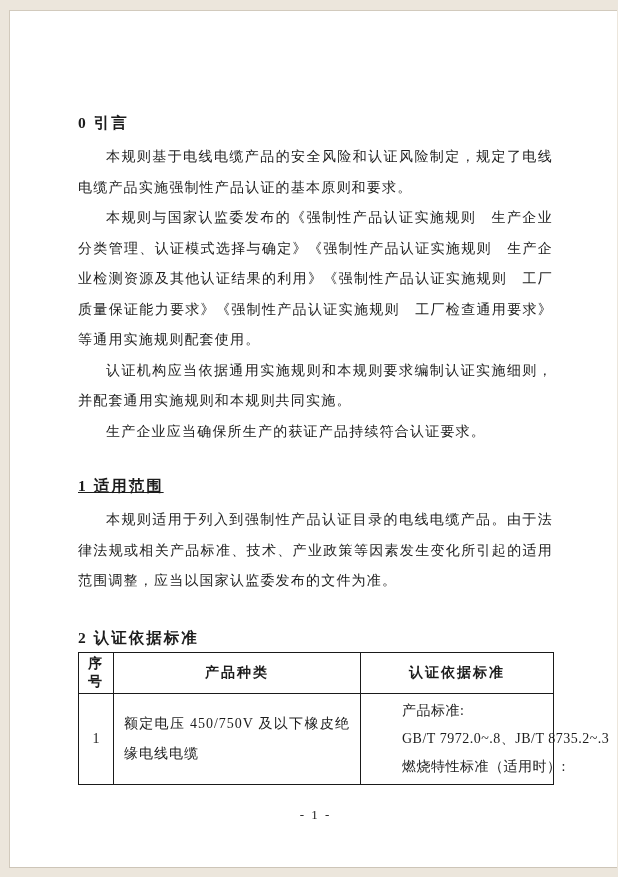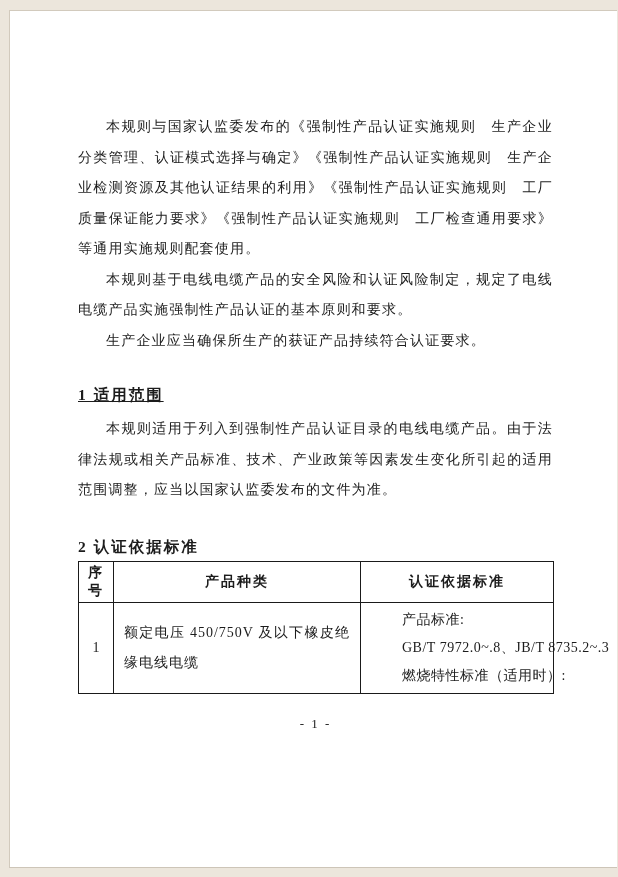--- a/index.html
+++ b/index.html
@@ -94,23 +94,25 @@
     font-size: 13px;
     letter-spacing: 2px;
   }
 </style>
 </head>
 <body>
 
 <div class="page">
   <div class="content">
 
+    <h2 class="sec-heading mt1">0 引言</h2>
 
+    <p class="body-par">本规则基于电线电缆产品的安全风险和认证风险制定，规定了电线电缆产品实施强制性产品认证的基本原则和要求。</p>
     <p class="body-par">本规则与国家认监委发布的《强制性产品认证实施规则　生产企业分类管理、认证模式选择与确定》《强制性产品认证实施规则　生产企业检测资源及其他认证结果的利用》《强制性产品认证实施规则　工厂质量保证能力要求》《强制性产品认证实施规则　工厂检查通用要求》等通用实施规则配套使用。</p>
-    <p class="body-par">本规则基于电线电缆产品的安全风险和认证风险制定，规定了电线电缆产品实施强制性产品认证的基本原则和要求。</p>
+    <p class="body-par">认证机构应当依据通用实施规则和本规则要求编制认证实施细则，并配套通用实施规则和本规则共同实施。</p>
     <p class="body-par">生产企业应当确保所生产的获证产品持续符合认证要求。</p>
 
     <h2 class="sec-heading mt2">1 适用范围</h2>
 
     <p class="body-par">本规则适用于列入到强制性产品认证目录的电线电缆产品。由于法律法规或相关产品标准、技术、产业政策等因素发生变化所引起的适用范围调整，应当以国家认监委发布的文件为准。</p>
 
     <h2 class="sec-heading mt3">2 认证依据标准</h2>
 
     <table class="std-table">
       <colgroup>

